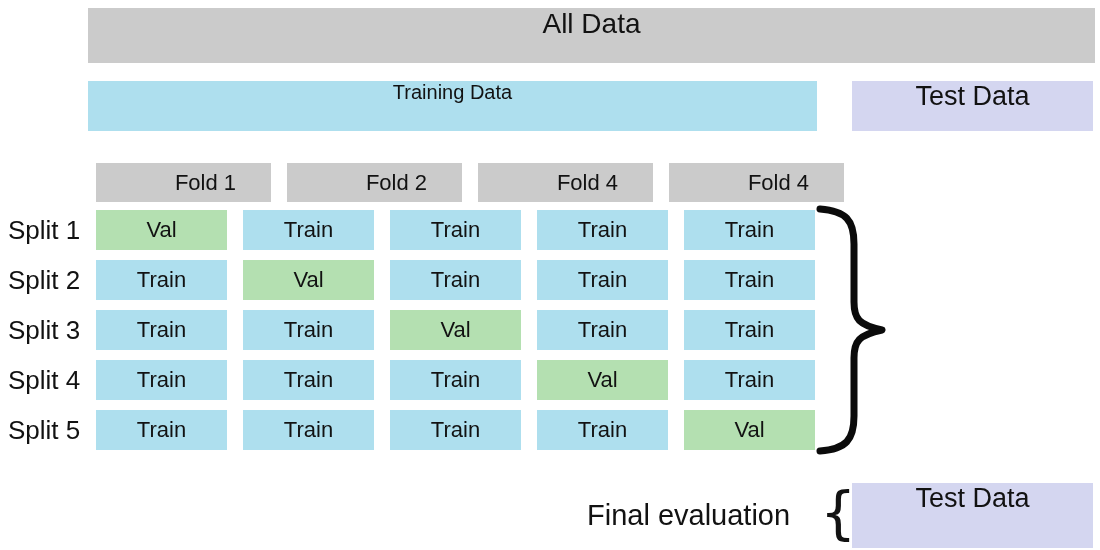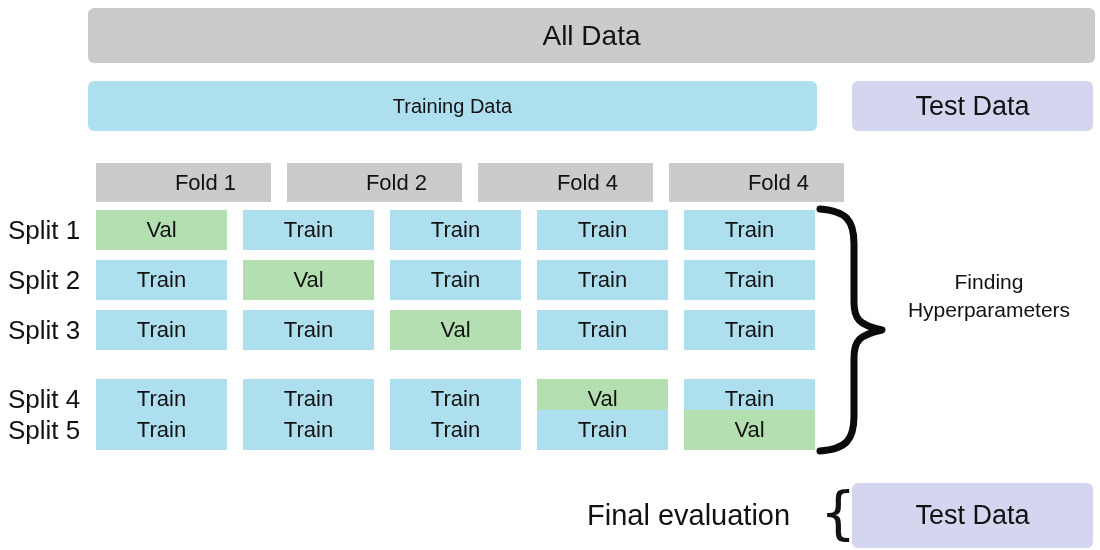--- a/index.html
+++ b/index.html
@@ -6,42 +6,41 @@
   #canvas{
     position:relative;
     width:1100px;height:550px;
     background:#ffffff;
     font-family:"Liberation Sans", sans-serif;
     color:var(--text,#111);
     overflow:hidden;
   }
   .bar{
     position:absolute;
-    display:flex;align-items:center;justify-content:center;
+    display:flex;justify-content:center;
     font-size:28px;
-    border-radius:6px;
   }
   #all-data{left:88px;top:8px;width:1007px;height:55px;background:var(--gray,#cbcbcb);}
   #training-data{left:88px;top:81px;width:729px;height:50px;background:var(--blue,#aedfee);font-size:20px;}
   #test-data-top{left:852px;top:81px;width:241px;height:50px;background:var(--lavender,#d4d6f0);font-size:27px;}
 
   .grid-row{
     position:absolute;left:96px;
     display:flex;gap:16px;
   }
   .hdr-cell,.cell{
     width:131px;
     display:flex;align-items:center;justify-content:center;
     font-size:22px;
   }
   #fold-headers{top:163px;}
   .hdr-cell{height:39px;background:var(--gray,#cbcbcb);padding-left:44px;}
   .cell{height:40px;background:var(--blue,#aedfee);}
   .cell.val{background:var(--green,#b4e0b1);}
-  .row-1{top:210px;} .row-2{top:260px;} .row-3{top:310px;} .row-4{top:379px;} .row-5{top:410px;}
+  .row-1{top:210px;} .row-2{top:260px;} .row-3{top:310px;} .row-4{top:360px;} .row-5{top:410px;}
 
   .split-label{
     position:absolute;left:8px;width:84px;height:40px;
     display:flex;align-items:center;
     font-size:26px;white-space:nowrap;
   }
 
   #brace-svg{position:absolute;left:814px;top:202px;}
   #finding-label{
     position:absolute;left:878px;top:268px;width:222px;
@@ -122,24 +121,20 @@
     <div class="cell">Train</div>
     <div class="cell">Train</div>
     <div class="cell val">Val</div>
   </div>
 
   <svg id="brace-svg" width="84" height="256" viewBox="0 0 84 256" fill="none">
     <path d="M 6 7 C 32 9 40 18 40 42 L 40 100 C 40 117 45 123 68 128
              C 45 133 40 139 40 156 L 40 214 C 40 238 32 247 6 249" stroke="#0b0b0b" stroke-width="7" fill="none" stroke-linecap="round" stroke-linejoin="round"></path>
   </svg>
 
-  <div id="finding-label">
-    <div>Finding</div>
-    <div>Hyperparameters</div>
-  </div>
 
   <div id="final-evaluation">Final evaluation</div>
 
   <div id="final-brace">{</div>
 
   <div id="test-data-bottom" class="bar">
     <span>Test Data</span>
   </div>
 
 </div>

